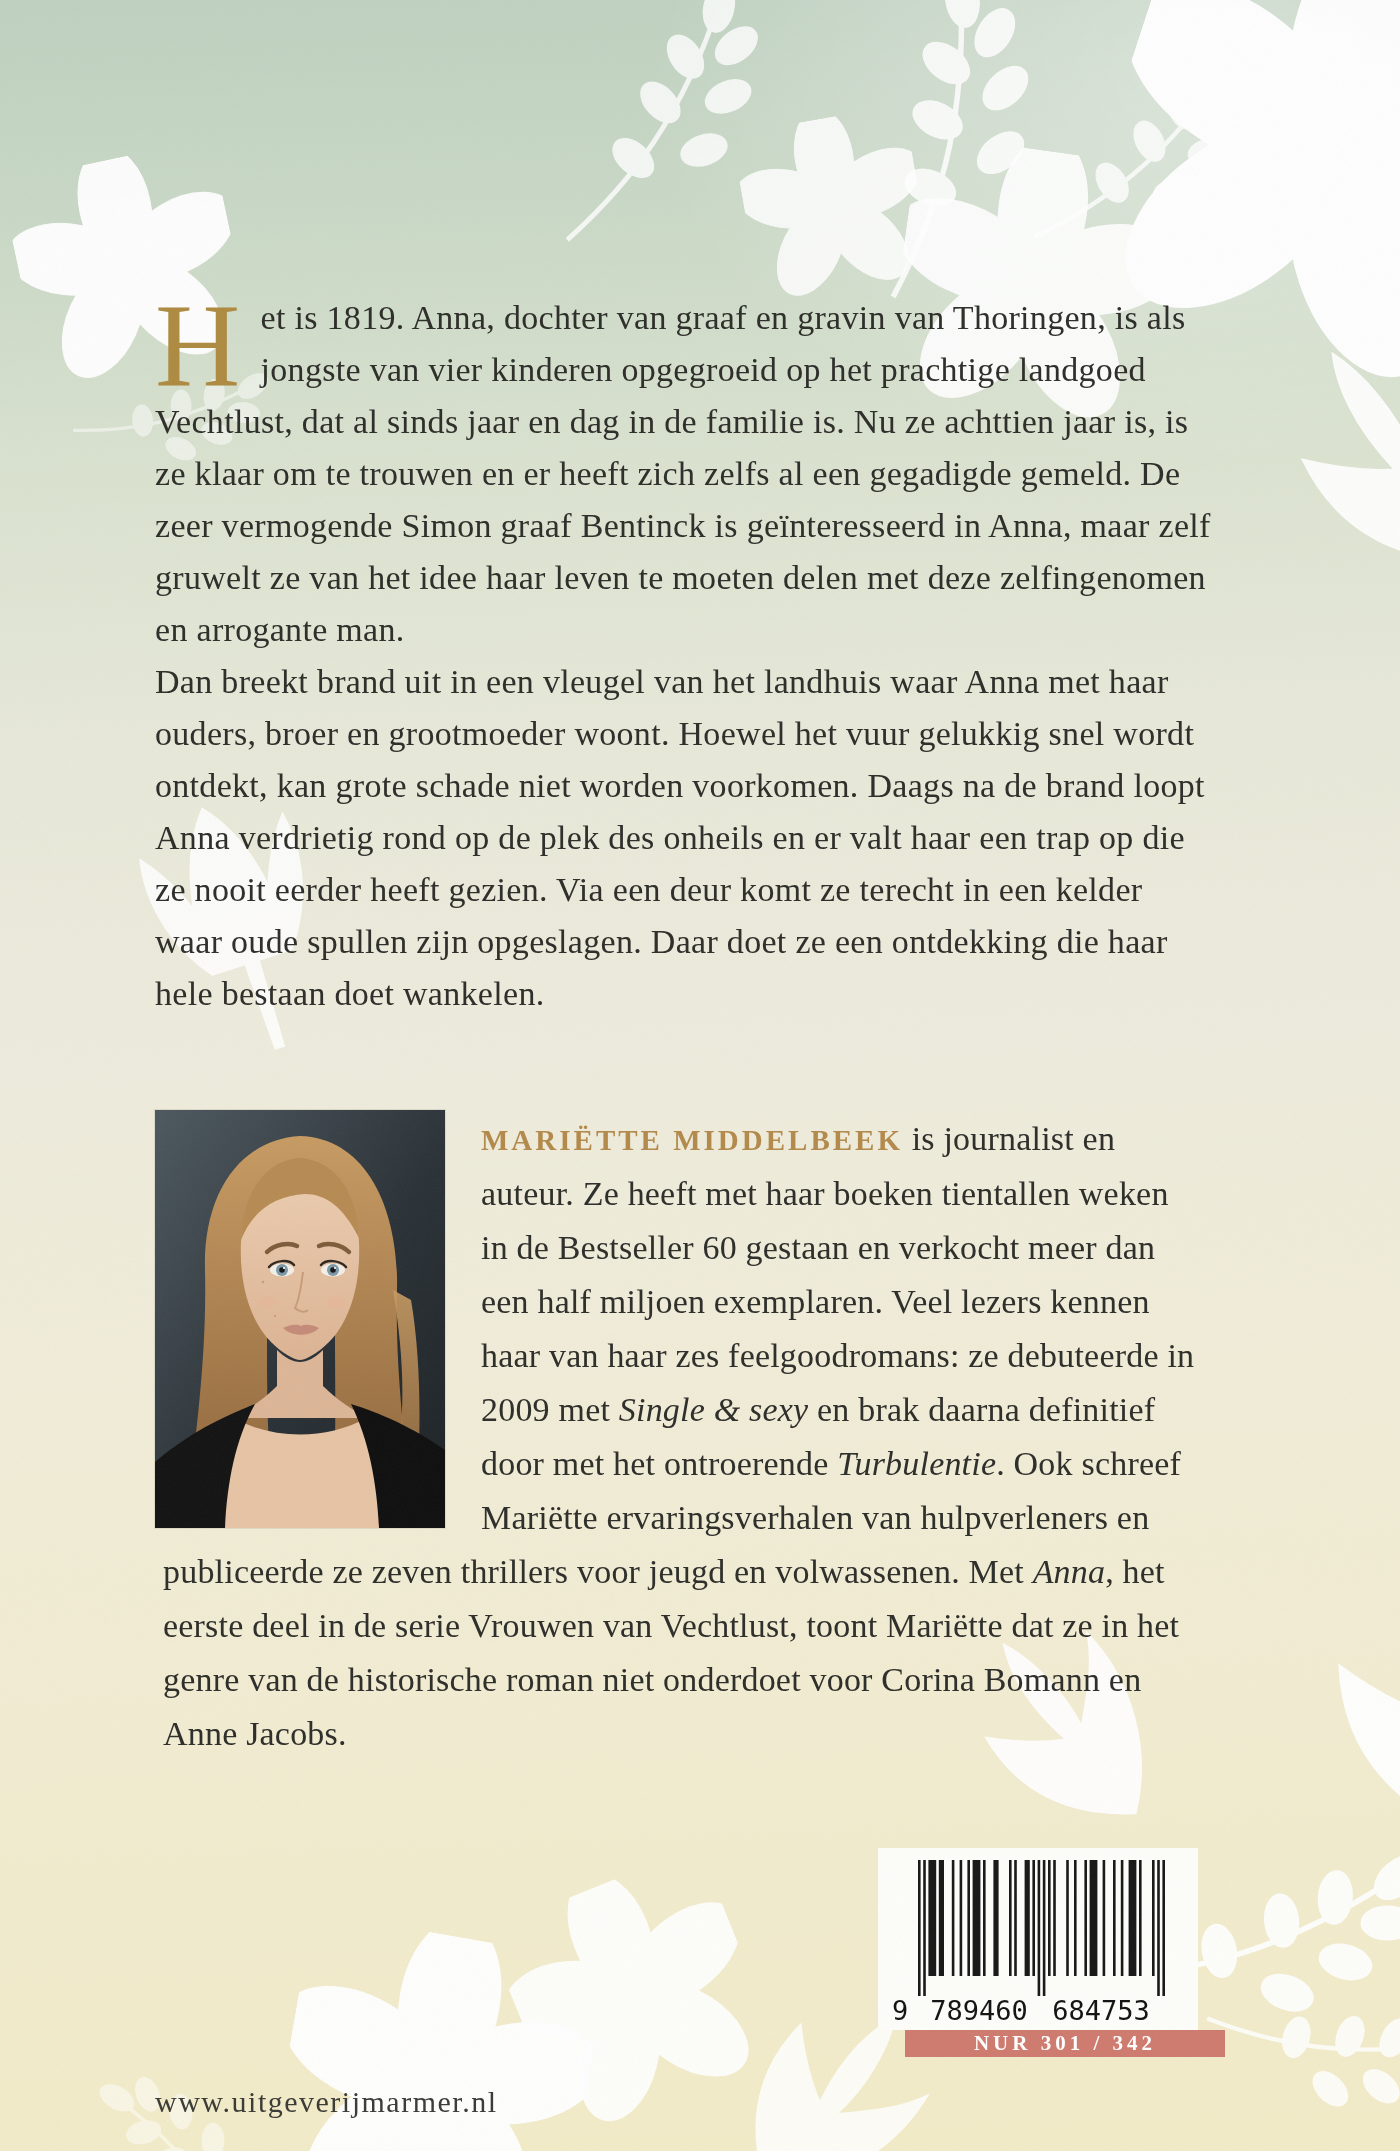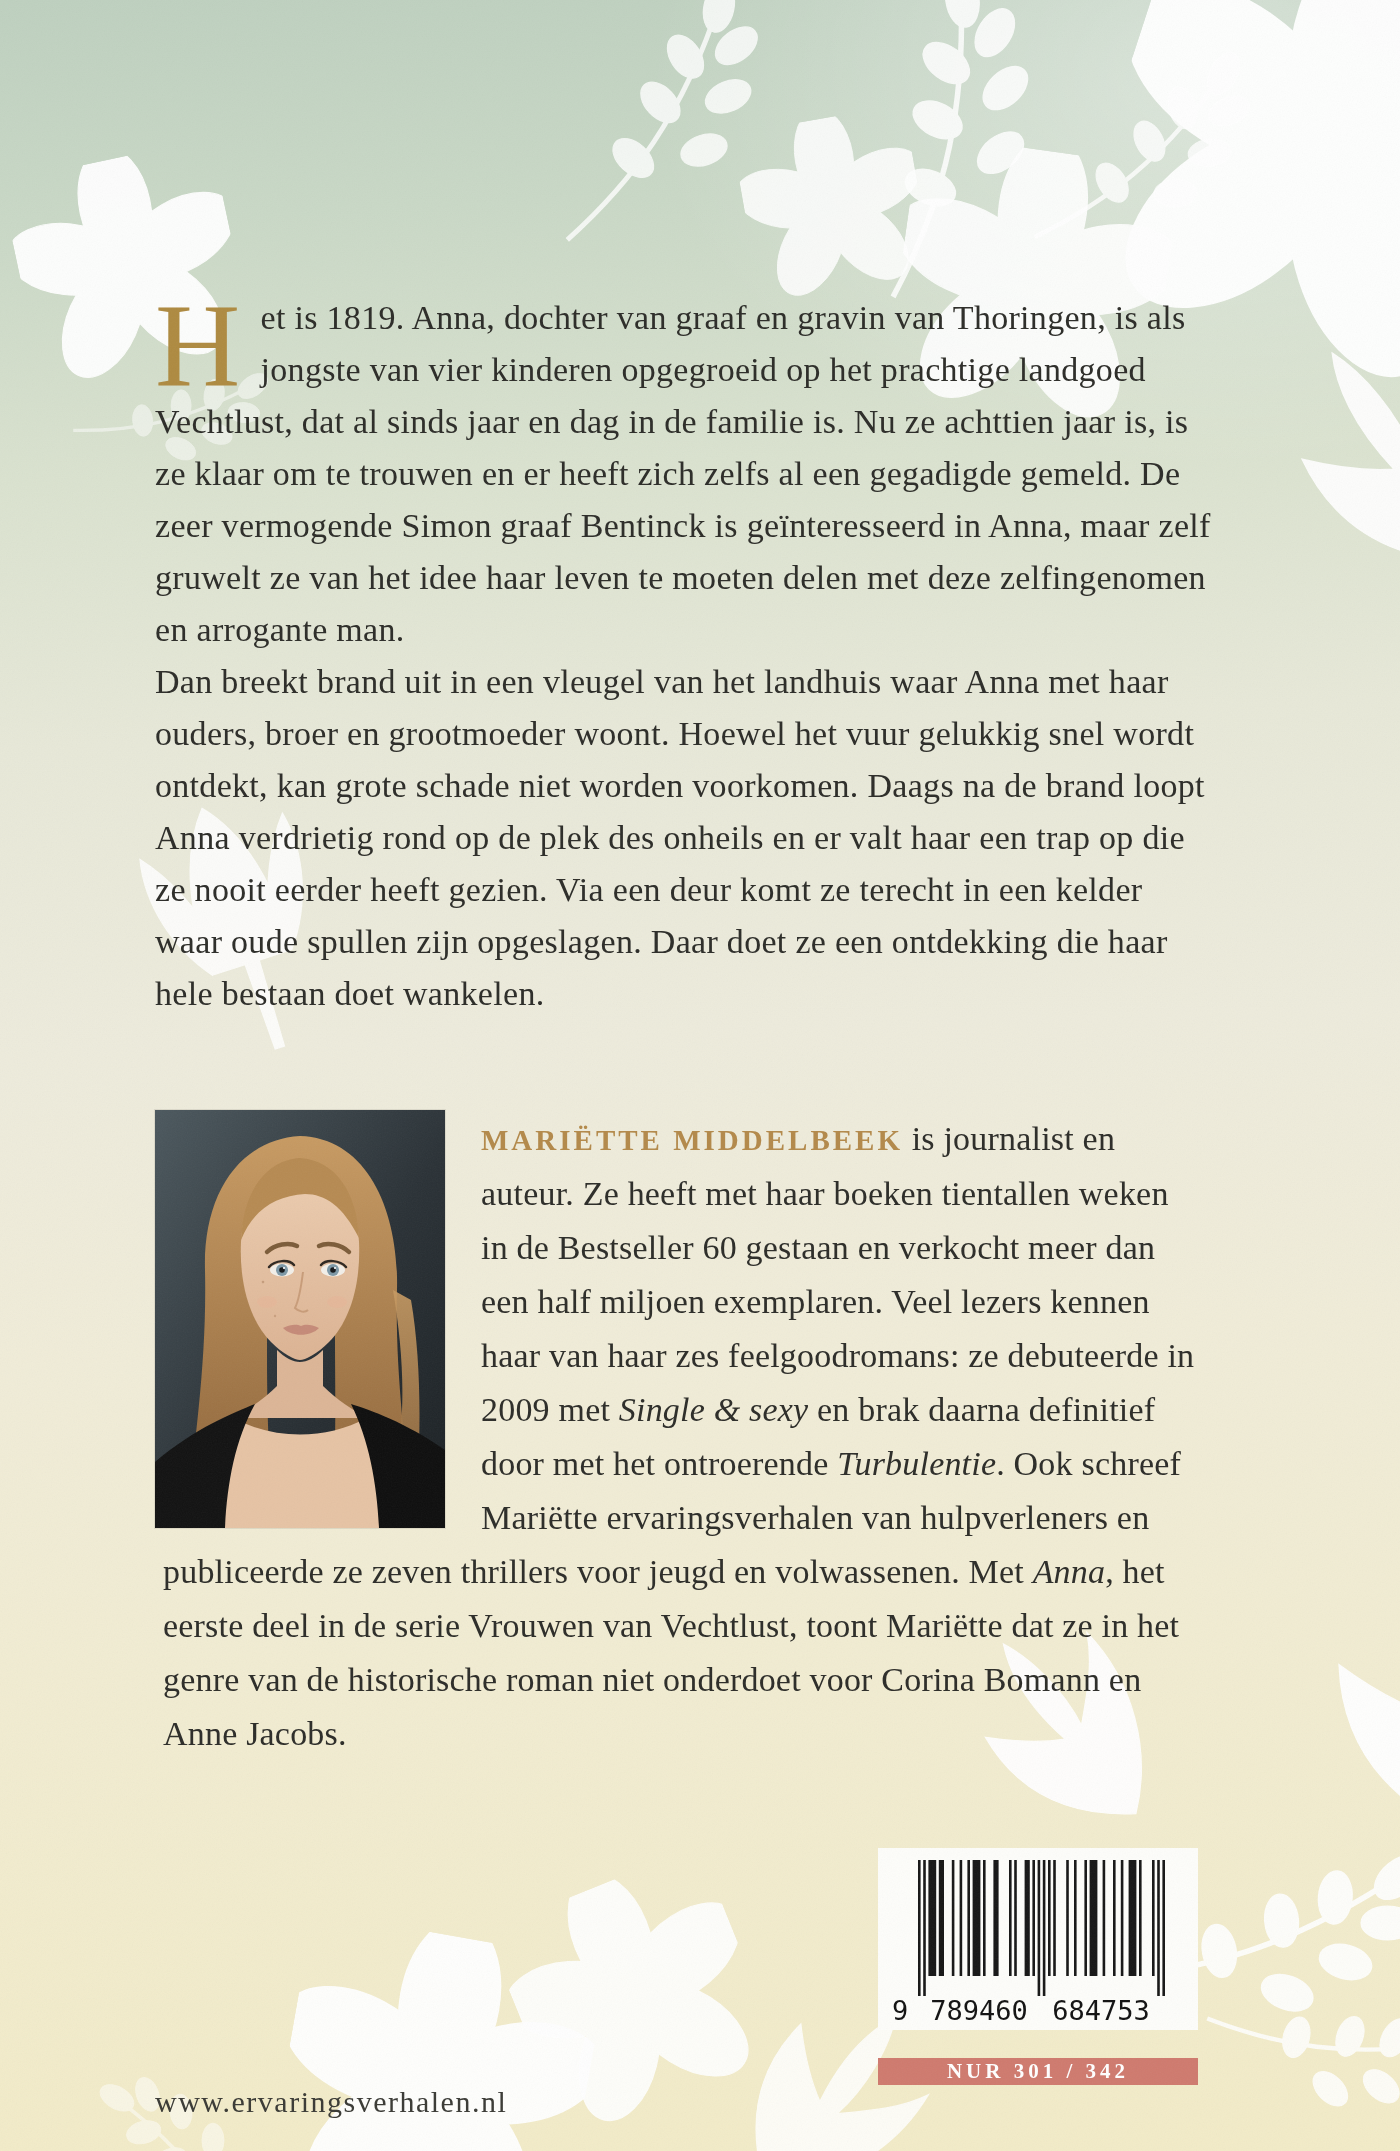--- a/index.html
+++ b/index.html
@@ -50,24 +50,24 @@
   .barcode-box{
     position:absolute;left:878px;top:1848px;width:320px;height:182px;
     background:#fdfdfa;
   }
   .barcode-box svg{display:block;width:100%;height:100%;}
   .barcode-box svg rect{fill:#161616;}
   .bc-digit{
     font-family:"DejaVu Sans Mono",monospace;font-size:27px;fill:#111;
   }
   .nur{
-    position:absolute;left:878px;top:2030px;width:320px;height:27px;
+    position:absolute;left:905px;top:2030px;width:320px;height:27px;
     background:#cf7a6e;color:#ffffff;
     display:flex;align-items:center;justify-content:center;
-    font-size:21px;font-weight:700;letter-spacing:4px;margin-top:28px;
+    font-size:21px;font-weight:700;letter-spacing:4px;
   }
   .grain{position:absolute;inset:0;pointer-events:none;opacity:.05;}
 </style>
 </head>
 <body>
 
 <div class="page">
 
   <div class="flowers">
       <svg class="fl" viewBox="0 0 200 200" style="left: 20px; top: 158px; width: 215px; height: 215px; opacity: 0.95; transform: rotate(-12deg);">
@@ -210,21 +210,21 @@
           <path d="M238,180 C248,240 252,300 240,360 C236,390 230,410 226,418 L258,418 C266,350 268,260 256,190 Z" fill="url(#phair)" opacity=".9"></path>
           <path d="M0,418 L0,352 C40,318 80,302 100,294 C80,330 72,374 70,418 Z" fill="#121212"></path>
           <path d="M290,418 L290,340 C250,312 215,300 196,294 C214,330 222,374 224,418 Z" fill="#0e0e0e"></path>
           <circle cx="108" cy="172" r="1.3" fill="#b98f6e" opacity=".7"></circle>
           <circle cx="120" cy="206" r="1.2" fill="#b98f6e" opacity=".6"></circle>
         </svg>
       </span>
       <p><span class="author-name">MARIËTTE MIDDELBEEK</span><span><span> is journalist en auteur. Ze heeft met haar boeken tientallen weken in de Bestseller 60 gestaan en verkocht meer dan een half miljoen exemplaren. Veel lezers kennen haar van haar zes feelgoodromans: ze debuteerde in 2009 met </span><em>Single &amp; sexy</em><span> en brak daarna definitief door met het ontroerende </span><em>Turbulentie</em><span>. Ook schreef Mariëtte ervaringsverhalen van hulpverleners en publiceerde ze zeven thrillers voor jeugd en volwassenen. Met </span><em>Anna</em><span>, het eerste deel in de serie Vrouwen van Vechtlust, toont Mariëtte dat ze in het genre van de historische roman niet onderdoet voor Corina Bomann en Anne Jacobs.</span></span></p>
     </div>
 
-    <div class="website">www.ervaringsverhalen.nl</div>
+    <div class="website">www.uitgeverijmarmer.nl</div>
 
     <div class="barcode-box">
       <svg viewBox="0 0 320 182" aria-hidden="true">
         <g id="bars">
             <rect x="40.0" y="12" width="2.6" height="136"></rect>
             <rect x="45.2" y="12" width="2.6" height="136"></rect>
             <rect x="50.4" y="12" width="7.8" height="116"></rect>
             <rect x="60.8" y="12" width="5.2" height="116"></rect>
             <rect x="73.8" y="12" width="2.6" height="116"></rect>
             <rect x="81.6" y="12" width="2.6" height="116"></rect>

